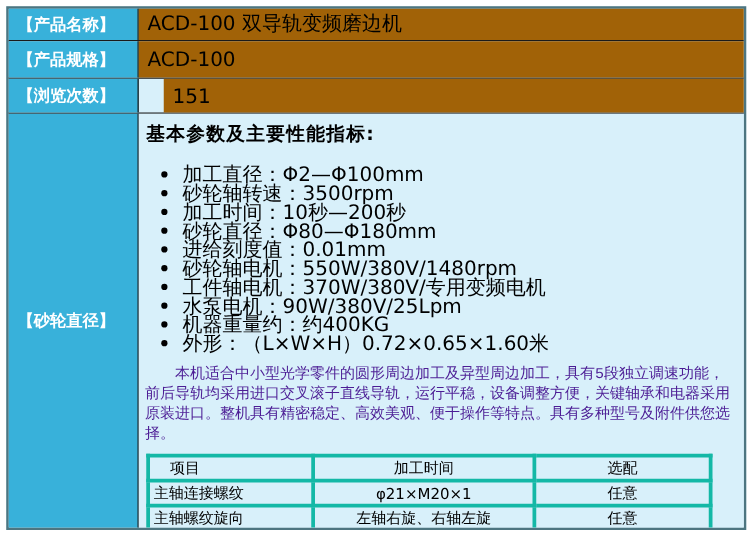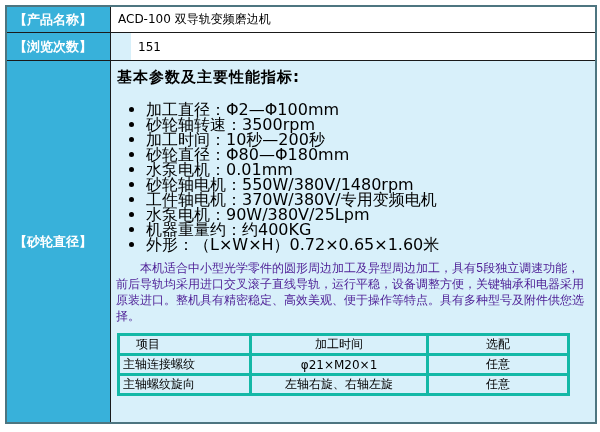--- a/index.html
+++ b/index.html
@@ -35,22 +35,22 @@
     color: #ffffff;
     font-size: 13px;
     font-weight: bold;
     display: flex;
     align-items: center;
     padding-left: 7px;
     box-sizing: border-box;
   }
   .cell-value {
     flex: 1 1 auto;
-    background: #ffffff;
-    font-size: 12px;
+    background: #a16207;
+    font-size: 16px;
     color: #000;
     display: flex;
     align-items: center;
     padding-left: 7px;
     box-sizing: border-box;
   }
   .detail-content {
     flex: 1 1 auto;
     background: #d8f0fa;
     font-size: 12px;
@@ -111,38 +111,42 @@
 </head>
 <body>
 
 <div class="outer">
 
   <div class="row r1">
     <div class="cell-label">【产品名称】</div>
     <div class="cell-value">ACD-100 双导轨变频磨边机</div>
   </div>
 
+  <div class="row r2">
+    <div class="cell-label">【产品规格】</div>
+    <div class="cell-value">ACD-100</div>
+  </div>
 
   <div class="row r3">
     <div class="cell-label">【浏览次数】</div>
     <div class="cell-value">151</div>
   </div>
 
   <div class="row">
     <div class="cell-label">【砂轮直径】</div>
     <div class="detail-content">
 
       <div class="detail-heading">基本参数及主要性能指标:</div>
 
       <ul class="spec-list">
         <li>加工直径：Φ2—Φ100mm</li>
         <li>砂轮轴转速：3500rpm</li>
         <li>加工时间：10秒—200秒</li>
         <li>砂轮直径：Φ80—Φ180mm</li>
-        <li>水泵电机：0.01mm</li>
+        <li>进给刻度值：0.01mm</li>
         <li>砂轮轴电机：550W/380V/1480rpm</li>
         <li>工件轴电机：370W/380V/专用变频电机</li>
         <li>水泵电机：90W/380V/25Lpm</li>
         <li>机器重量约：约400KG</li>
         <li>外形：（L×W×H）0.72×0.65×1.60米</li>
       </ul>
 
       <p class="detail-paragraph">本机适合中小型光学零件的圆形周边加工及异型周边加工，具有5段独立调速功能，前后导轨均采用进口交叉滚子直线导轨，运行平稳，设备调整方便，关键轴承和电器采用原装进口。整机具有精密稳定、高效美观、便于操作等特点。具有多种型号及附件供您选择。</p>
 
       <table class="config">

